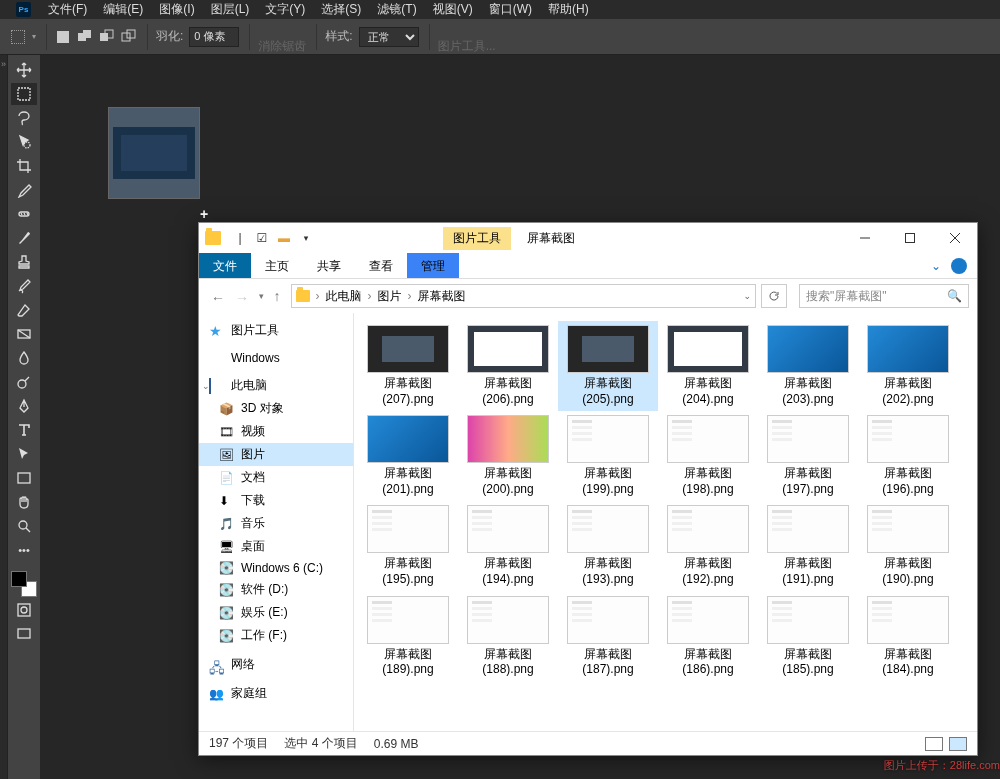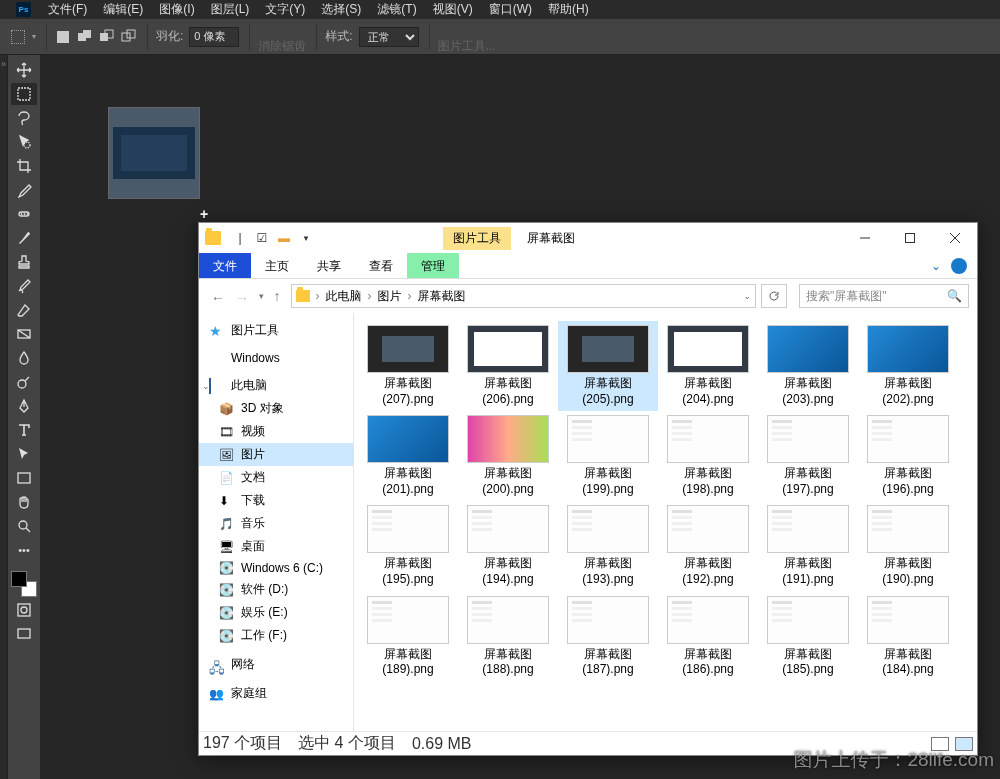--- a/index.html
+++ b/index.html
@@ -48,22 +48,22 @@
 .qat span { display: flex; width: 14px; height: 14px; align-items: center; justify-content: center; }
 .exp-title-mid { flex: 1; display: flex; align-items: center; justify-content: flex-start; gap: 2px; padding-left: 130px; }
 .ribbon-tab-hl { background: #fce18c; padding: 3px 10px; font-size: 12px; }
 .exp-title-text { padding-left: 14px; font-size: 12px; }
 .win-controls { display: flex; }
 .win-btn { width: 45px; height: 30px; display: flex; align-items: center; justify-content: center; font-size: 12px; color: #333; }
 .win-btn svg { width: 10px; height: 10px; stroke: #333; fill: none; }
 
 .exp-ribbon { height: 26px; display: flex; align-items: stretch; background: #fff; border-bottom: 1px solid #ddd; }
 .rtab { padding: 5px 14px 4px; font-size: 12px; cursor: pointer; }
-.rtab.active { background: #1d4ed8; color: #fff; }
-.rtab.hl { background: #86efac; }
+.rtab.active { background: #0369a1; color: #fff; }
+.rtab.hl { background: #3b82f6; }
 .ribbon-right { margin-left: auto; display: flex; align-items: center; gap: 10px; padding-right: 10px; }
 .ribbon-right span { color: #1979ca; font-size: 12px; }
 .help-icon { width: 16px; height: 16px; border-radius: 50%; background: #1979ca; color: #fff; display: flex; align-items: center; justify-content: center; font-size: 11px; font-weight: bold; }
 
 .exp-nav { height: 34px; display: flex; align-items: center; padding: 4px 8px; gap: 6px; background: #fff; }
 .nav-arrows { display: flex; gap: 10px; color: #777; align-items: center; padding: 0 4px; }
 .nav-arrows span { font-size: 14px; }
 .addr-bar { flex: 1; height: 24px; border: 1px solid #ccc; display: flex; align-items: center; padding: 0 4px; gap: 4px; font-size: 12px; }
 .addr-bar .crumb-sep { color: #888; margin: 0 2px; }
 .addr-refresh { width: 26px; height: 24px; border: 1px solid #ccc; display: flex; align-items: center; justify-content: center; margin-left: -1px; }
@@ -90,27 +90,27 @@
 .file-name { font-size: 12px; text-align: center; line-height: 1.3; word-break: break-all; }
 .thumb-dark { background: #262626; }
 .thumb-dark::after { content:''; position:absolute; inset: 10px 14px; background: #4a5a6a; }
 .thumb-exp { background: #323a45; }
 .thumb-exp::after { content:''; position:absolute; inset: 6px; background: #fff; }
 .thumb-desk { background: linear-gradient(135deg, #2389d6, #0a5699); }
 .thumb-photo { background: linear-gradient(to right, #d4a, #fa8, #ad5); }
 .thumb-light { background: #fdfdfd; }
 .thumb-light::after { content:''; position:absolute; top:4px; left:4px; width:20px; height:3px; background:#e0e0e0; box-shadow: 0 6px 0 #f0f0f0, 0 12px 0 #f0f0f0, 0 18px 0 #f0f0f0; }
 
-.exp-status { height: 24px; border-top: 1px solid #e5e5e5; display: flex; align-items: center; padding: 0 4px; gap: 16px; font-size: 16px; color: #333; }
+.exp-status { height: 24px; border-top: 1px solid #e5e5e5; display: flex; align-items: center; padding: 0 10px; gap: 16px; font-size: 12px; color: #333; }
 .status-spacer { flex: 1; }
 .view-icons { display: flex; gap: 6px; }
 .view-icons span { width: 18px; height: 14px; border: 1px solid #777; }
 
 
-.watermark { position: absolute; right: 6px; bottom: 6px; color: #a3a3a3; font-size: 19px; opacity: 0.8; text-shadow: 0 0 3px #000; z-index: 100; }
+.watermark { position: absolute; right: 0; bottom: 6px; color: #ef4444; font-size: 11px; opacity: 0.8; text-shadow: 0 0 3px #000; z-index: 100; }
 </style>
 </head>
 <body>
 
 <div class="ps-titlebar">
   <div class="ps-logo">Ps</div>
   <div class="ps-menu" id="ps-menu">
       <span>文件(F)</span>
       <span>编辑(E)</span>
       <span>图像(I)</span>

